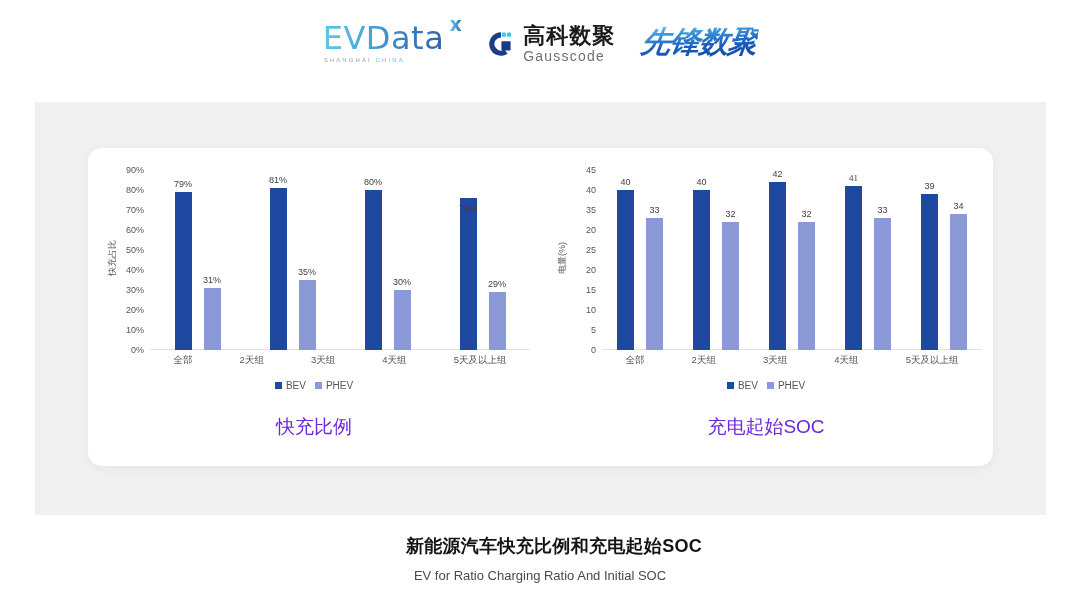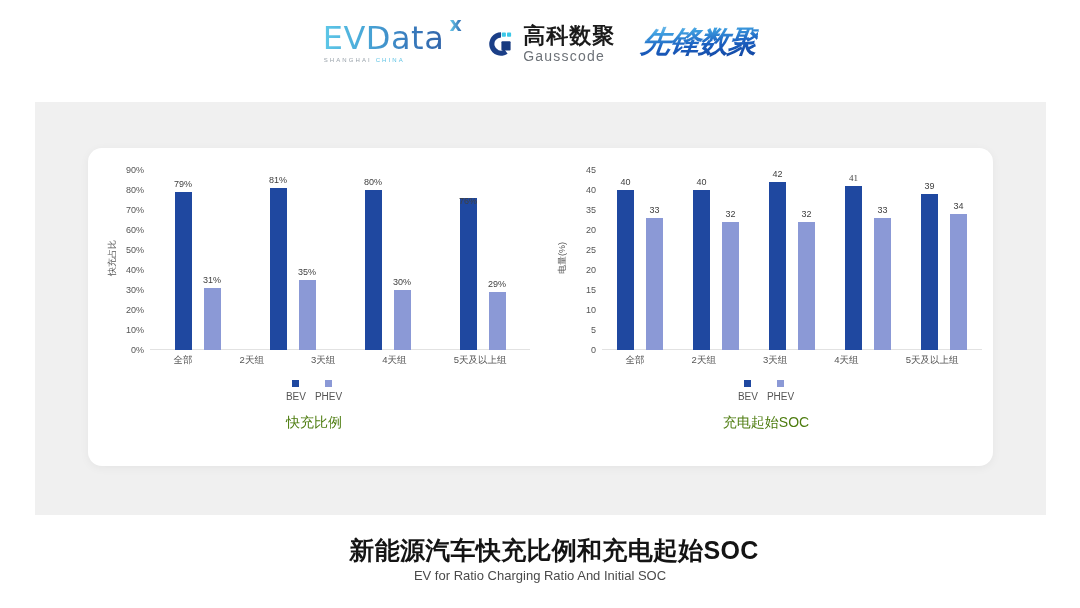--- a/index.html
+++ b/index.html
@@ -99,35 +99,35 @@
   .xticks {
     position: absolute; left: 62px; right: 10px; top: 196px;
     display: flex; justify-content: space-around;
   }
   .xtick { font-size: 9.5px; color: #555; white-space: nowrap; }
 
   .legend {
     position: absolute; left: 0; right: 0; top: 222px;
     display: flex; justify-content: center; align-items: center; gap: 9px;
   }
-  .legend-item { display: flex; align-items: center; gap: 4px; flex-direction: column; }
+  .legend-item { display: flex; align-items: center; gap: 4px; }
   .legend-swatch { width: 7px; height: 7px; }
   .legend-swatch.bev { background: #1f48a0; }
   .legend-swatch.phev { background: #8b99d6; }
   .legend-text { font-size: 10px; color: #555; }
 
   .chart-caption {
     position: absolute; left: 0; width: 452px; top: 266px;
-    text-align: center; font-size: 14px; color: #4d7c0f;
+    text-align: center; font-size: 19px; color: #6d28d9;
   }
 
   
   .main-title {
     position: absolute; left: 0; top: 534px; width: 1080px; text-align: center;
-    font-size: 25px; font-weight: 700; color: #141414; letter-spacing: 0.3px; padding-left: 28px;
+    font-size: 18px; font-weight: 700; color: #141414; letter-spacing: 0.3px; padding-left: 28px;
   }
   .sub-title {
     position: absolute; left: 0; top: 568px; width: 1080px; text-align: center;
     font-size: 13px; color: #4a4a4a;
   }
 </style>
 </head>
 <body>
 
 <div class="page">
@@ -206,21 +206,21 @@
                     <div class="bar-label" style="bottom: 163px;">80%</div>
                   </div>
                   <div class="bar-wrap">
                     <div class="bar phev" style="height: 60px;"></div>
                     <div class="bar-label" style="bottom: 63px;">30%</div>
                   </div>
                 </div>
                 <div class="group">
                   <div class="bar-wrap">
                     <div class="bar bev" style="height: 152px;"></div>
-                    <div class="bar-label" style="bottom: 144px;">76%</div>
+                    <div class="bar-label" style="bottom: 137px;">76%</div>
                   </div>
                   <div class="bar-wrap">
                     <div class="bar phev" style="height: 58px;"></div>
                     <div class="bar-label" style="bottom: 61px;">29%</div>
                   </div>
                 </div>
               </div>
             </div>
             <div class="xticks">
               <div class="xtick">全部</div>

